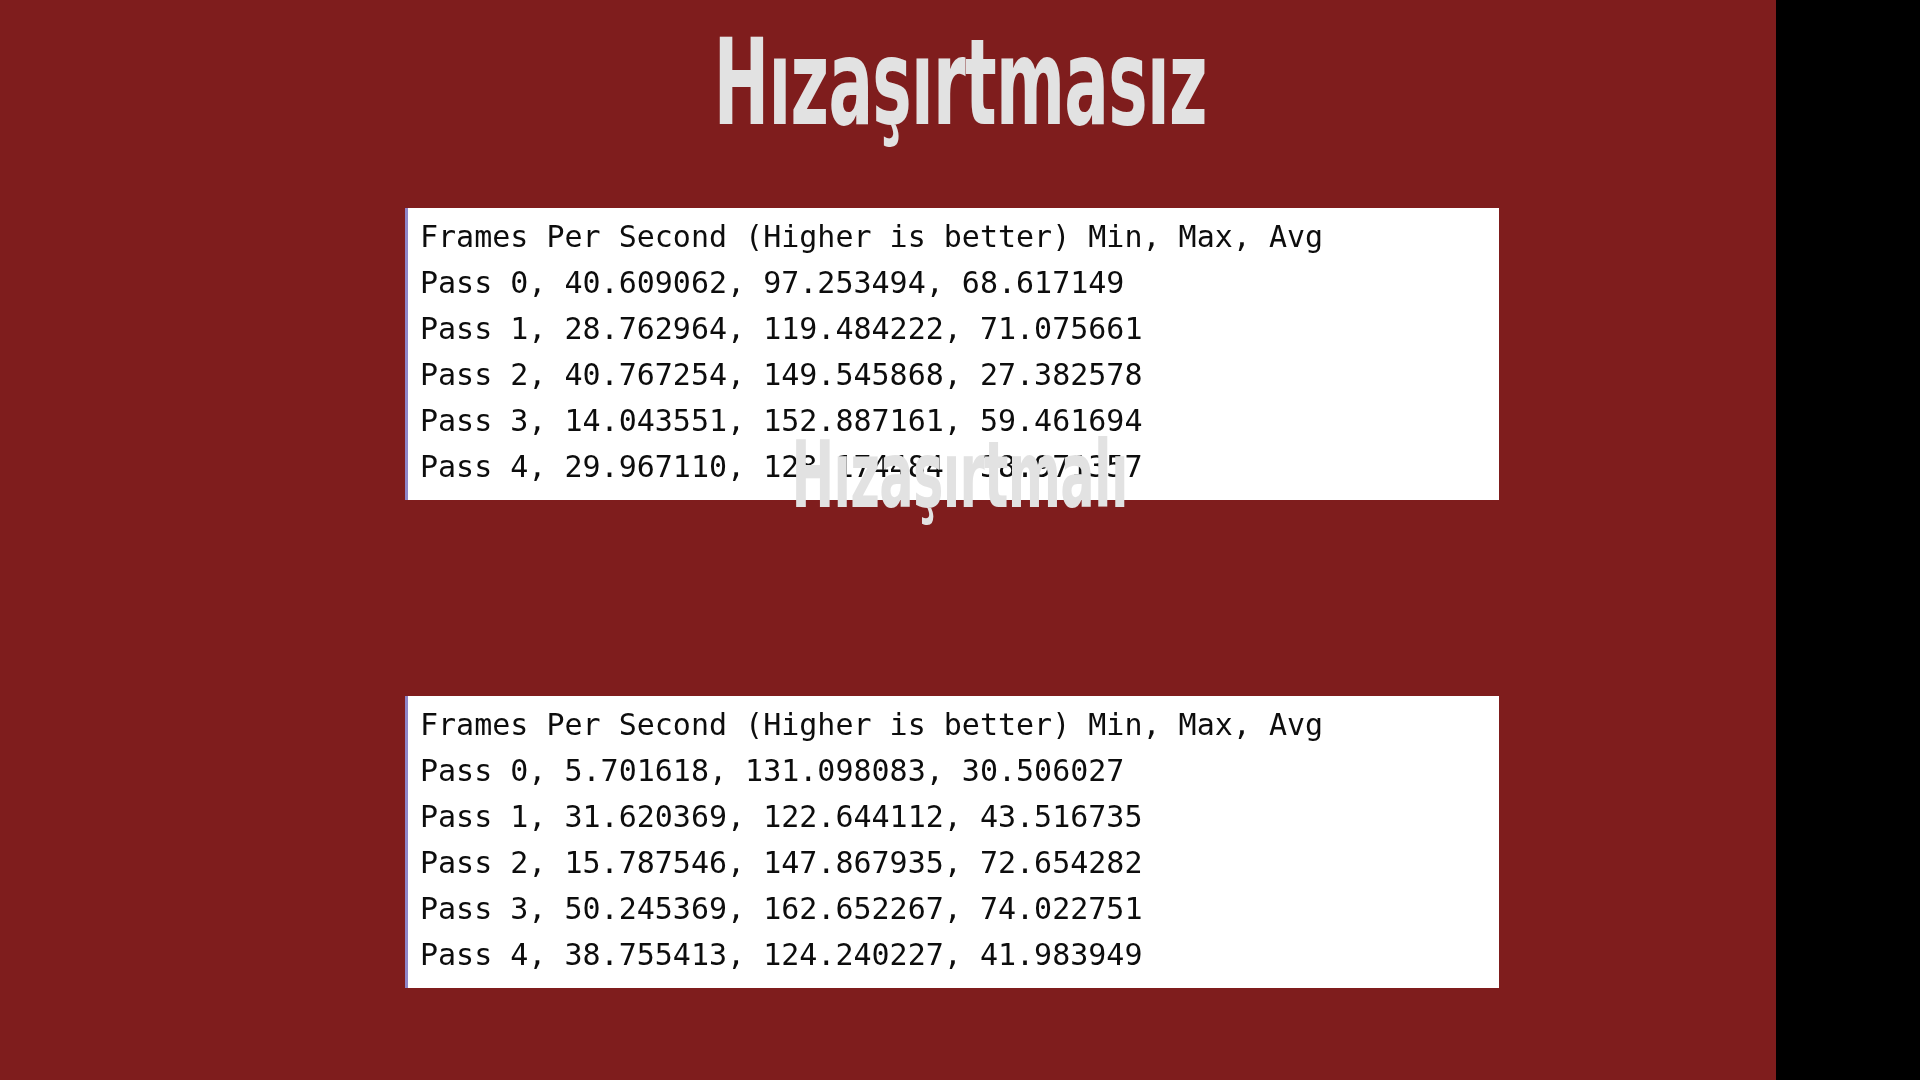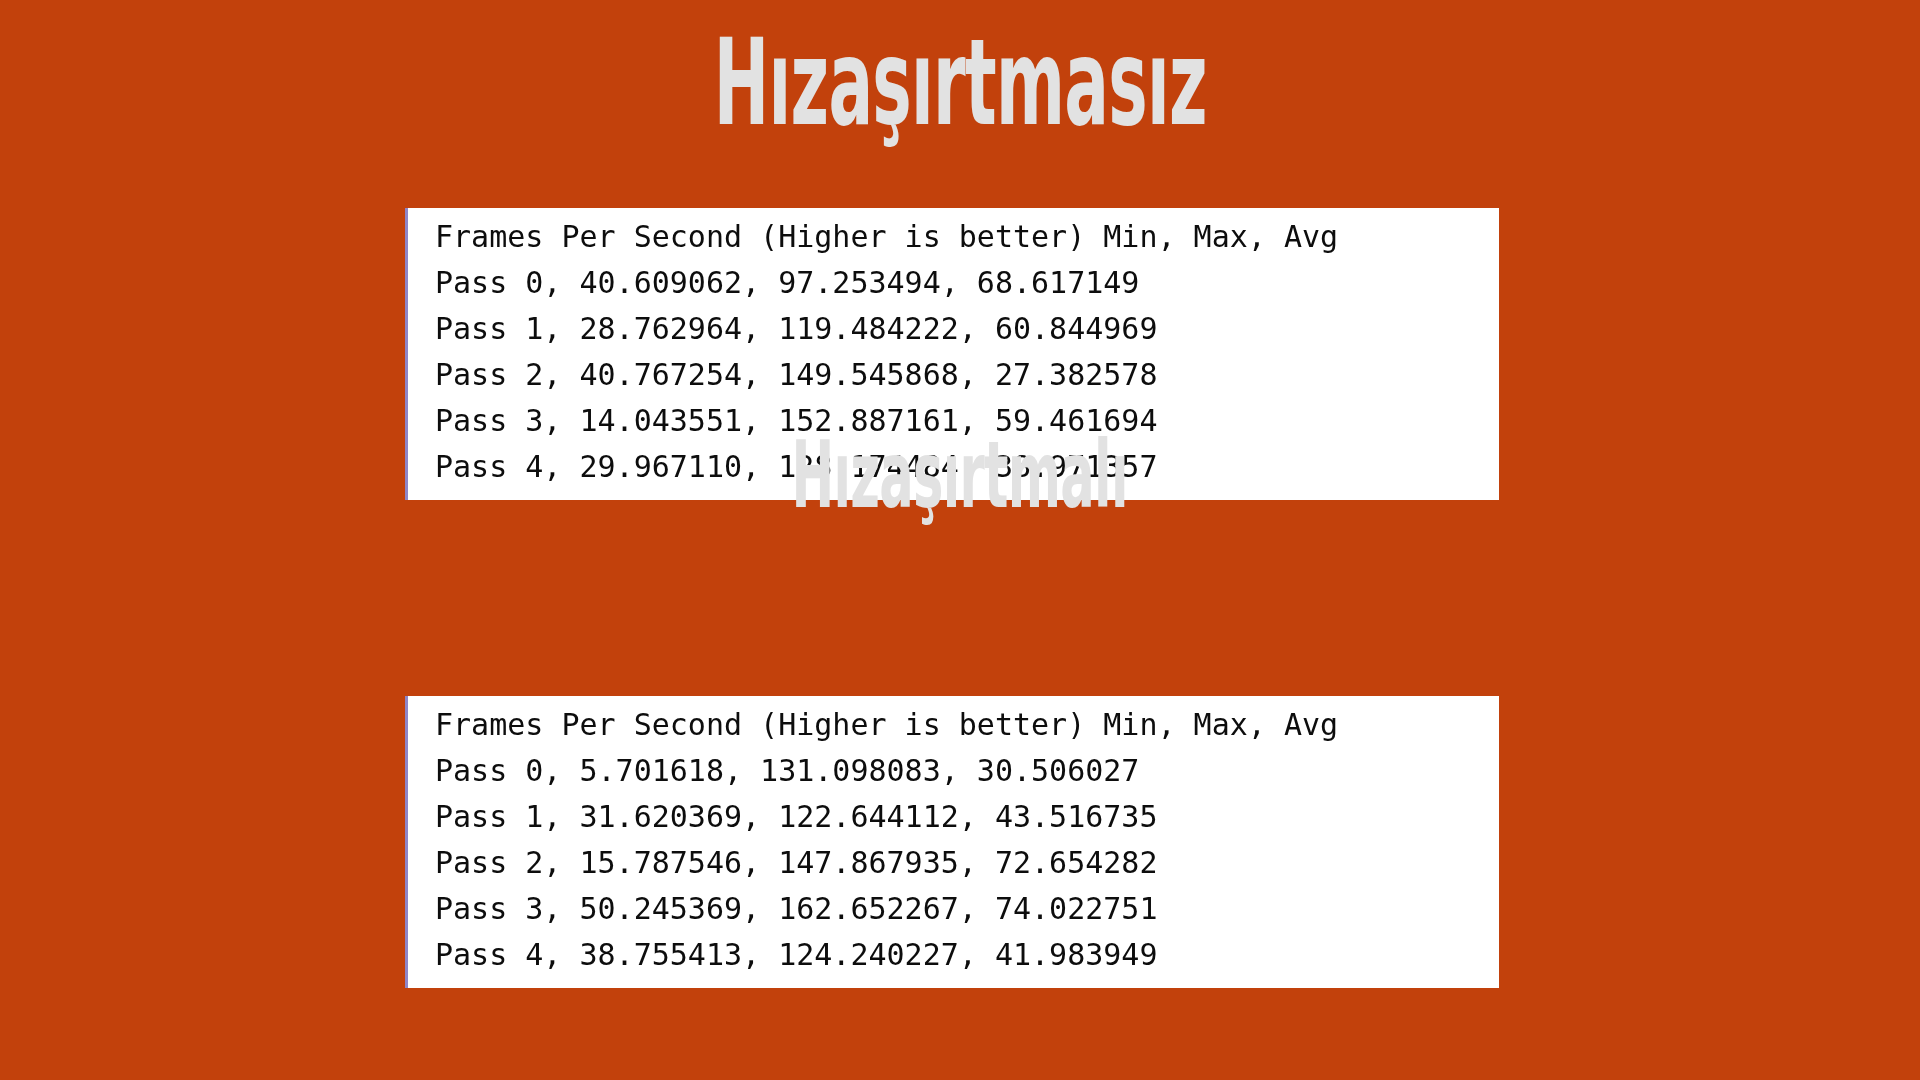--- a/index.html
+++ b/index.html
@@ -9,23 +9,23 @@
     width: 1920px;
     height: 1080px;
     overflow: hidden;
   }
   body {
     font-family: "Liberation Sans", sans-serif;
   }
 
   .stage {
     position: relative;
-    width: 1920px;
+    width: 1776px;
     height: 1080px;
-    background: #c2410c;
+    background: #7f1d1d;
   }
 
   
   .section-title {
     position: absolute;
     left: 0;
     width: 1920px;
     text-align: center;
     color: #e2e2e2;
     font-family: "DejaVu Sans", sans-serif;
@@ -71,21 +71,21 @@
     width: 1094px;
     height: 292px;
   }
 
   .console-line {
     font-family: "DejaVu Sans Mono", "Liberation Mono", monospace;
     font-size: 30px;
     line-height: 46px;
     color: #0d0d0d;
     white-space: pre;
-    padding-left: 27px;
+    padding-left: 12px;
     letter-spacing: 0px;
   }
 
   
   .console-line.clipped {
     height: 14px;
     overflow: hidden;
   }
 </style>
 </head>
@@ -93,21 +93,21 @@
 
 <div class="stage">
 
   <div class="section-title" id="title-1">
     <span class="inner">Hızaşırtmasız</span>
   </div>
 
   <div class="console-box" id="console-1">
     <div class="console-line">Frames Per Second (Higher is better) Min, Max, Avg</div>
     <div class="console-line">Pass 0, 40.609062, 97.253494, 68.617149</div>
-    <div class="console-line">Pass 1, 28.762964, 119.484222, 60.844969</div>
+    <div class="console-line">Pass 1, 28.762964, 119.484222, 71.075661</div>
     <div class="console-line">Pass 2, 40.767254, 149.545868, 27.382578</div>
     <div class="console-line">Pass 3, 14.043551, 152.887161, 59.461694</div>
     <div class="console-line">Pass 4, 29.967110, 128.174484, 38.971357</div>
     <div class="console-line clipped">Time in milliseconds (ms) (Lower is better) Min, M</div>
   </div>
 
   <div class="section-title" id="title-2">
     <span class="inner">Hızaşırtmalı</span>
   </div>
 

